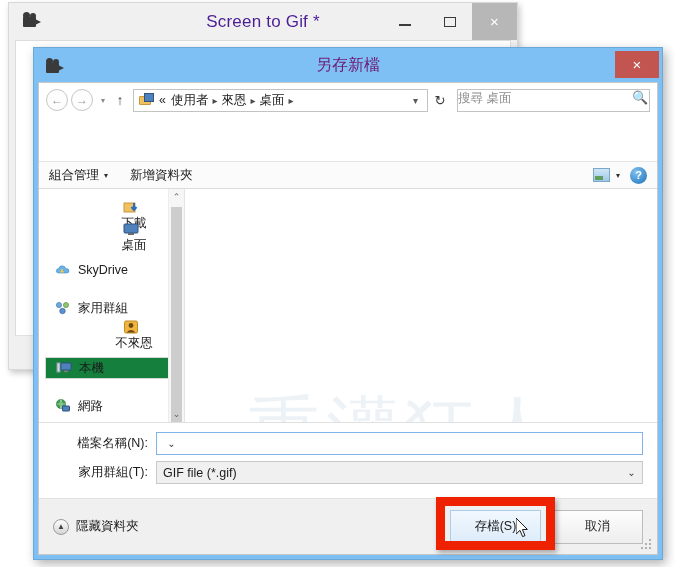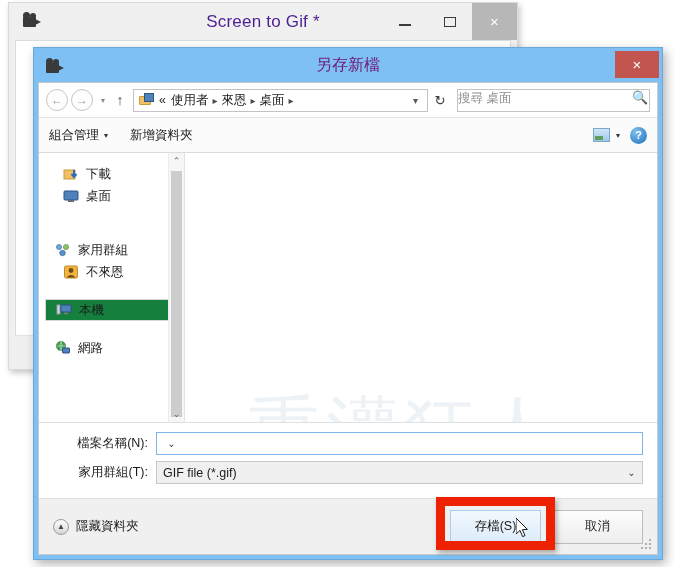--- a/index.html
+++ b/index.html
@@ -105,43 +105,43 @@
   .refresh-btn { width:24px; text-align:center; font-size:13px; color:#3d3d3d; }
   .search-box {
     width:193px; height:23px; border:1px solid #c3c3c3; background:#fff;
     display:flex; align-items:flex-start; padding: 0 0; margin-left:5px; flex:none;
   }
   .search-ph { font-size:12.5px; color:#8d8d8d; flex:1; white-space:nowrap; }
   .search-mag { font-size:13px; color:#4a4a4a; }
 
   
   .toolbar {
-    height:36px; border-top:1px solid #e4e4e4; border-bottom:1px solid #dcdcdc;
-    background:#fbfbfb; display:flex; align-items:center; padding: 0 10px; flex:none;
+    height:28px; border-top:1px solid #e4e4e4; border-bottom:1px solid #dcdcdc;
+    background:#fbfbfb; display:flex; align-items:center; padding: 0 10px; flex:none;margin-top:44px;
   }
   .tb-item { font-size:12.5px; color:#1b1b1b; margin-right:22px; display:flex; align-items:center; }
   .tb-item .dd { font-size:8px; margin-left:5px; color:#333; }
   .tb-right { margin-left:auto; display:flex; align-items:center; gap:6px; }
   .tb-viewicon { width:17px; height:14px; background:linear-gradient(#cfe6f7,#9fc8e8); border:1px solid #7ba7c9; position:relative;}
   .tb-viewicon:after { content:""; position:absolute; left:1px; bottom:1px; width:8px; height:4px; background:#5f9e5f;}
   .tb-help {
     width:17px; height:17px; border-radius:50%;
     background:radial-gradient(circle at 35% 30%, #7fc0f0, #1d6fb8);
     color:#fff; font-size:11px; font-weight:bold; display:flex; align-items:center; justify-content:center;
     margin-left:4px;
   }
 
   
   .mid { flex:1; display:flex; min-height:0; }
   .sidebar {
     width:146px; background:#ffffff; border-right:1px solid #e3e3e3;
     position:relative; padding-top:10px; flex:none; overflow:hidden;
   }
   .nav-item { height:22px; display:flex; align-items:center; padding-left:16px; font-size:12.5px; color:#1b1b1b; }
-  .nav-item.child { padding-left:24px; }
+  .nav-item.child { padding-left:45px;flex-direction:column; }
   .nav-item.selected { background:#15803d; border:1px solid #d8d8d8; margin: 0 2px 0 6px; padding-left:10px; }
   .nav-gap { height:16px; }
   .nav-ico { width:16px; height:16px; margin-right:7px; position:relative; flex:none; }
   .sb-scroll {
     position:absolute; right:0; top:0; bottom:0; width:16px; background:#f6f6f6;
     border-left:1px solid #ededed;
   }
   .sb-arrow { height:16px; text-align:center; font-size:9px; color:#606060; line-height:16px;}
   .sb-thumb { position:absolute; left:2px; right:2px; top:18px; height:246px; background:#cdcdcd; }
 
@@ -312,20 +312,29 @@
             <span class="nav-ico">
               <svg width="16" height="16" viewBox="0 0 16 16">
                   <rect x="1" y="3" width="14" height="9" rx="1" fill="#4f81bd" stroke="#2d5382"></rect>
                   <rect x="5" y="12" width="6" height="2" fill="#6b6b6b"></rect>
                 </svg>
             </span>
             <span>桌面</span>
           </div>
 
           <div class="nav-gap"></div>
+          <div class="nav-item">
+            <span class="nav-ico">
+              <svg width="16" height="16" viewBox="0 0 16 16">
+                  <path d="M4 11 Q1 11 1.3 8.6 Q1.6 6.6 3.8 6.6 Q4.4 3.6 7.6 3.9 Q10.3 4.1 10.7 6.6 Q14 6.4 14 9 Q14 11 11.6 11 Z" fill="#69b3e7" stroke="#3d85bd" stroke-width="0.6"></path>
+                  <path d="M5 10.5 L7 6.5 L9 10.5 Z" fill="#f7c93e"></path>
+                </svg>
+            </span>
+            <span>SkyDrive</span>
+          </div>
 
           <div class="nav-gap"></div>
           <div class="nav-item">
             <span class="nav-ico">
               <svg width="16" height="16" viewBox="0 0 16 16">
                   <circle cx="4" cy="5" r="2.6" fill="#6fa8dc" stroke="#3e6f9c" stroke-width="0.6"></circle>
                   <circle cx="11" cy="5" r="2.6" fill="#8fc46b" stroke="#54853a" stroke-width="0.6"></circle>
                   <circle cx="7.5" cy="11" r="2.8" fill="#5b8fd0" stroke="#335f94" stroke-width="0.6"></circle>
                 </svg>
             </span>

